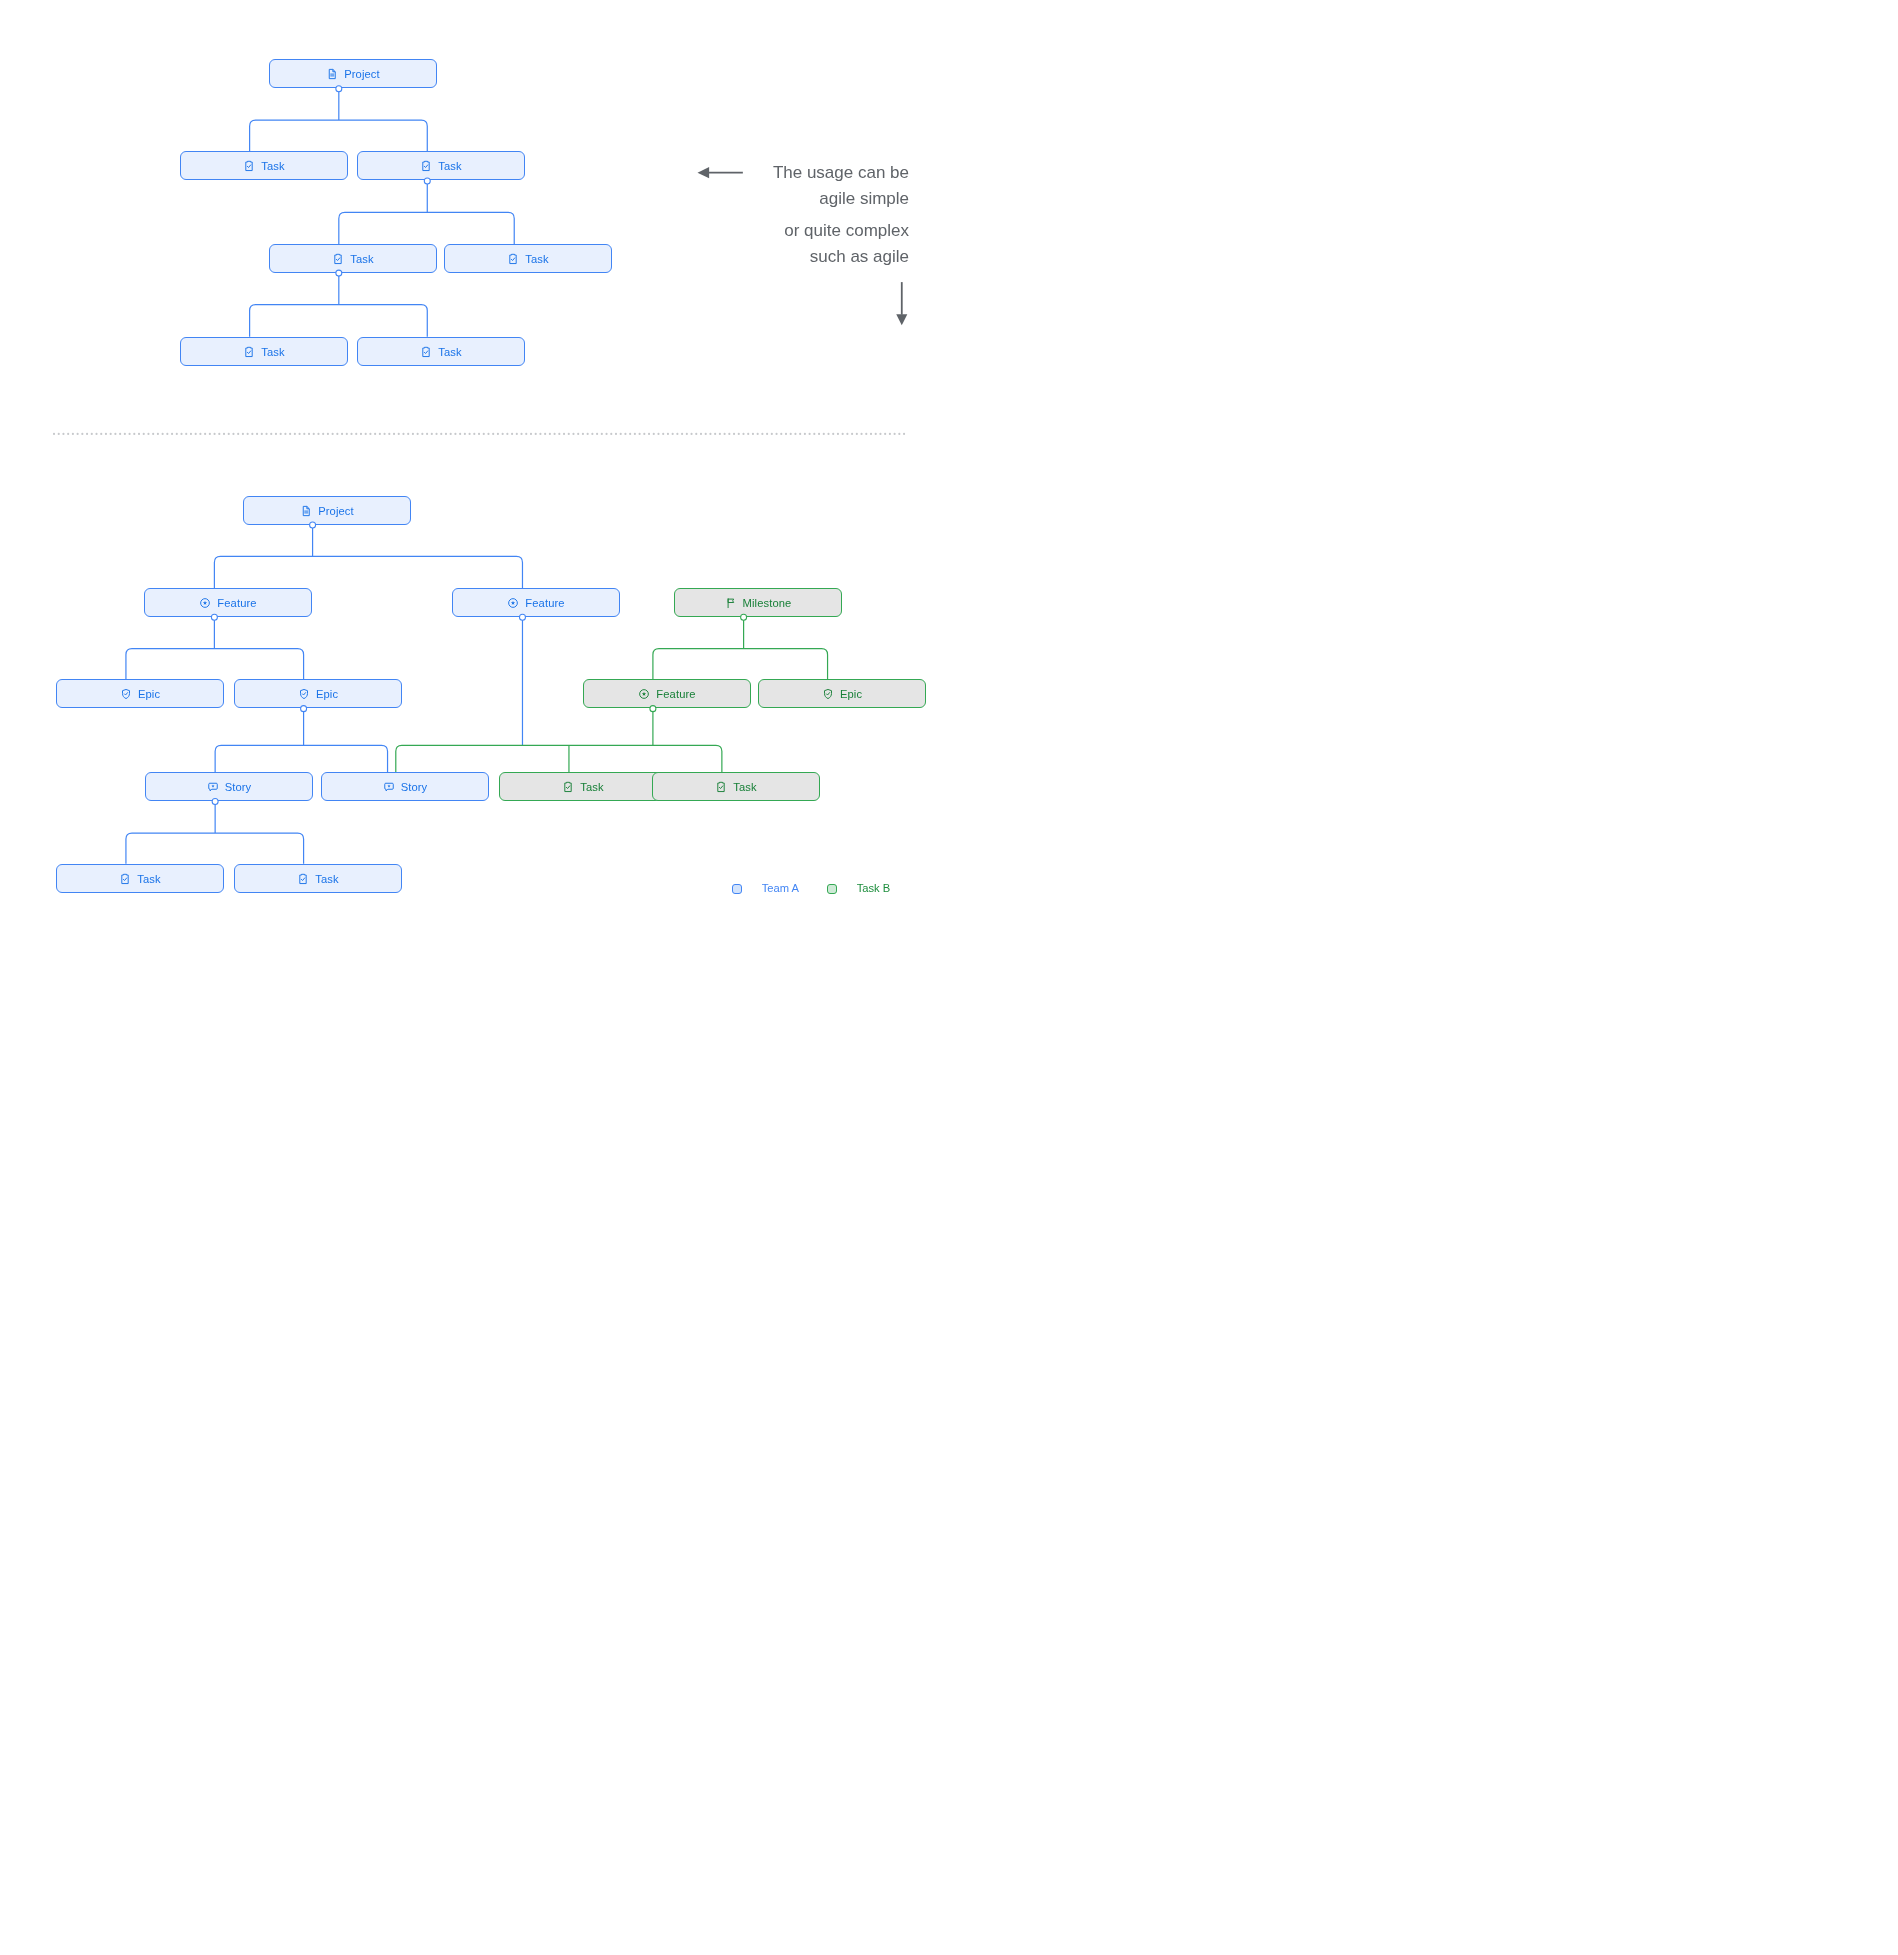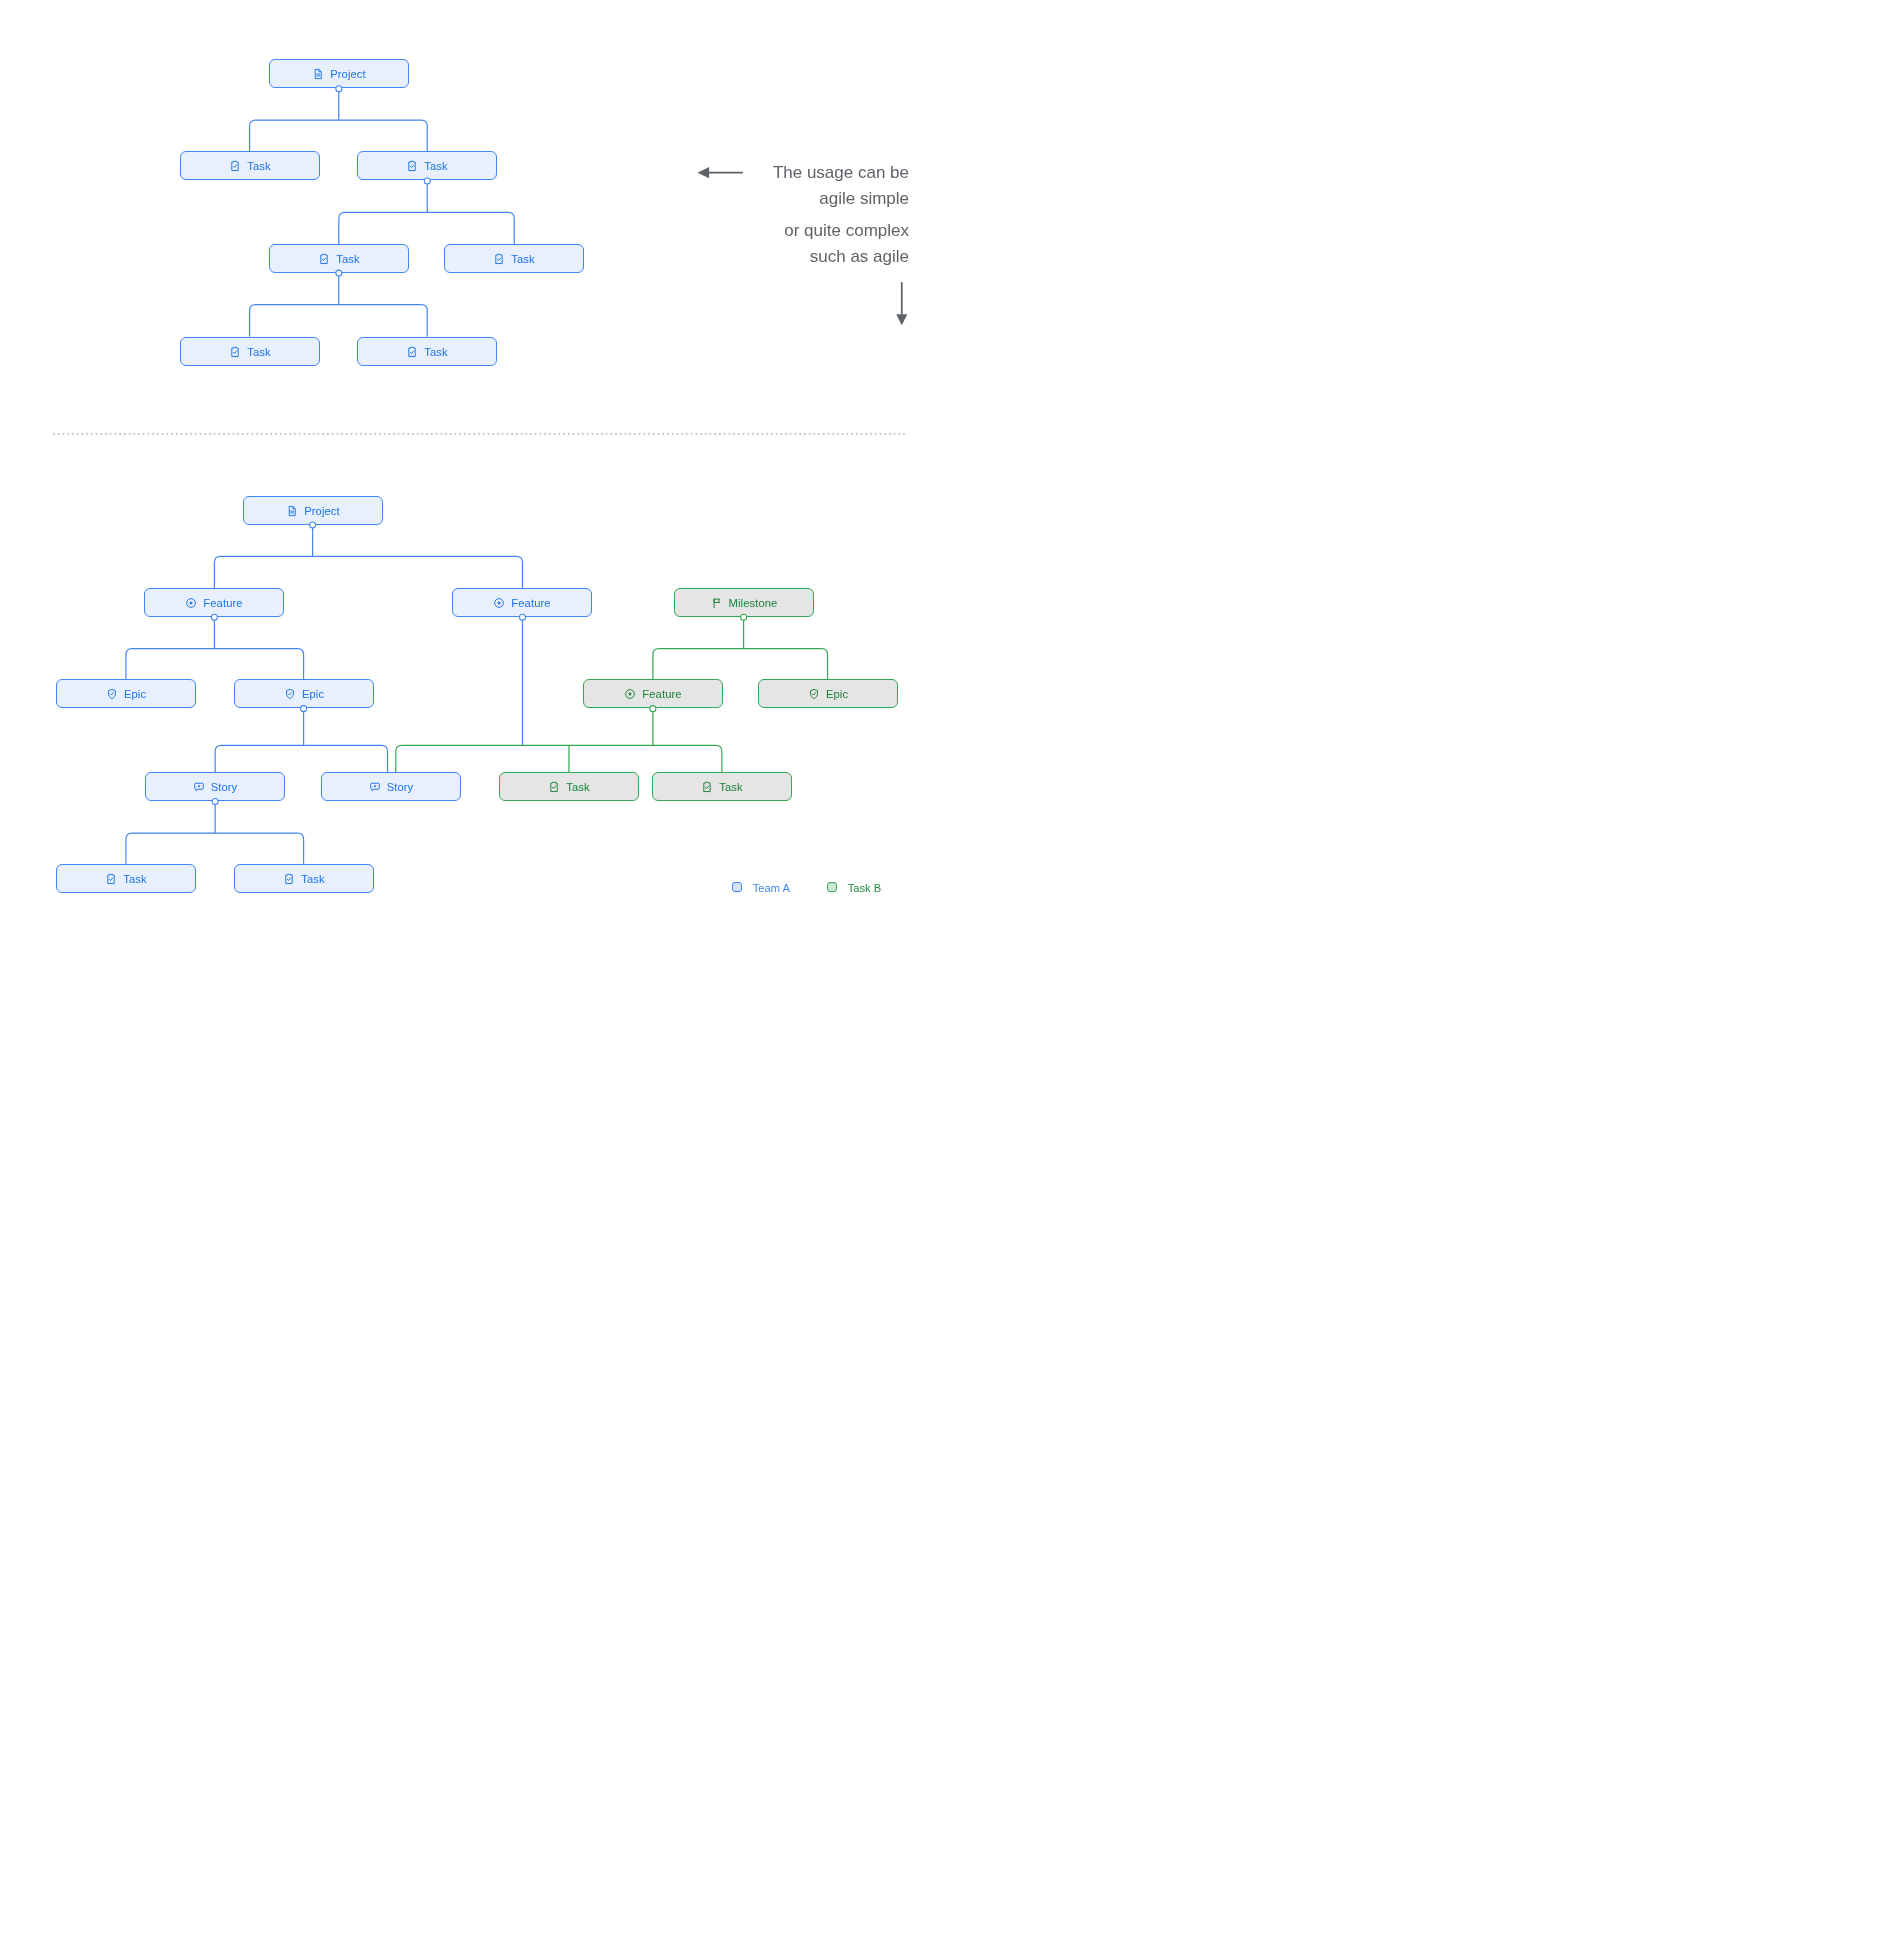--- a/index.html
+++ b/index.html
@@ -3,31 +3,31 @@
 <meta charset="utf-8">
 <title>Diagram</title>
 <style>
   html,body{margin:0;padding:0;background:#ffffff;}
   #canvas{position:relative;width:949px;height:978px;background:#ffffff;overflow:hidden;
           font-family:"Liberation Sans","DejaVu Sans",sans-serif;}
   svg.layer{position:absolute;left:0;top:0;width:949px;height:978px;}
   #edge-layer{z-index:1;}
   #nodes{position:absolute;left:0;top:0;width:100%;height:100%;z-index:2;}
   #port-layer{z-index:3;pointer-events:none;}
-  .node{position:absolute;width:140px;height:29px;box-sizing:border-box;border-radius:6px;
+  .node{position:absolute;width:168px;height:29px;box-sizing:border-box;border-radius:6px;
         display:flex;align-items:center;justify-content:center;gap:6px;
         font-size:11.2px;font-weight:500;letter-spacing:0.1px;text-align:right;}
   .node.a{background:#e8f0fe;border:1.1px solid #4285f4;color:#1a73e8;}
   .node.b{background:#e5e5e5;border:1.1px solid #34a853;color:#188038;}
   .node svg{width:12px;height:12px;flex:none;display:block;}
   .anno{position:absolute;right:40px;text-align:right;color:#5f6368;
         font-size:17px;line-height:26px;z-index:2;}
   #anno-simple{top:160px;}
   #anno-complex{top:218px;}
-  .legend-item{position:absolute;top:882px;display:flex;align-items:flex-start;gap:11px;
+  .legend-item{position:absolute;top:882px;display:flex;align-items:flex-end;gap:20px;
                font-size:11.2px;font-weight:500;z-index:2;}
   #legend-a{left:732px;color:#4285f4;}
   #legend-b{left:827px;color:#1e8e3e;}
   .swatch{width:9.7px;height:9.7px;border-radius:3px;box-sizing:border-box;flex:none;}
   .swatch.a{background:#d2e3fc;border:1.2px solid #4285f4;}
   .swatch.b{background:#ceead6;border:1.2px solid #34a853;}
   #icon-defs{position:absolute;width:0;height:0;overflow:hidden;}
 </style>
 </head>
 <body>

